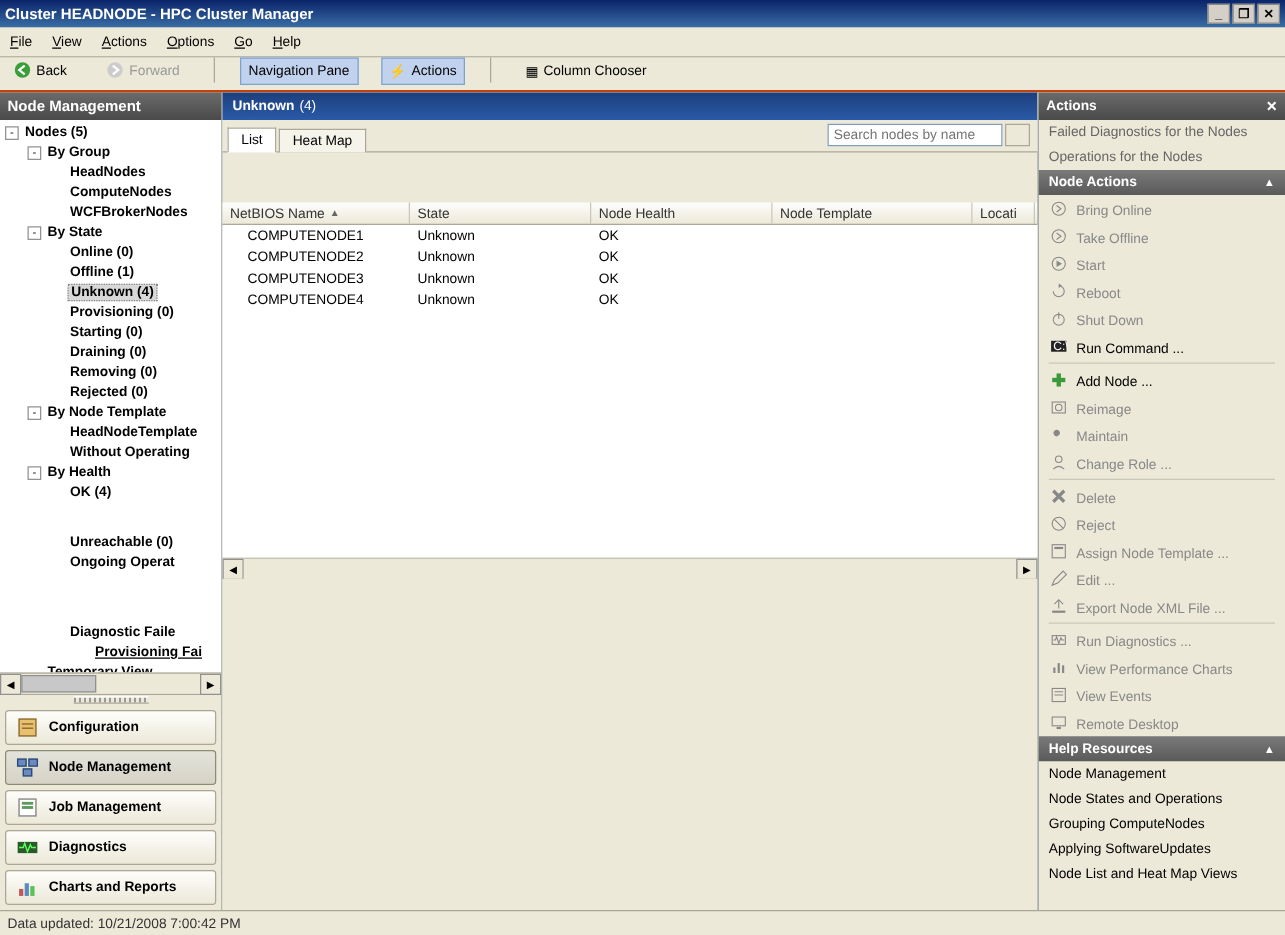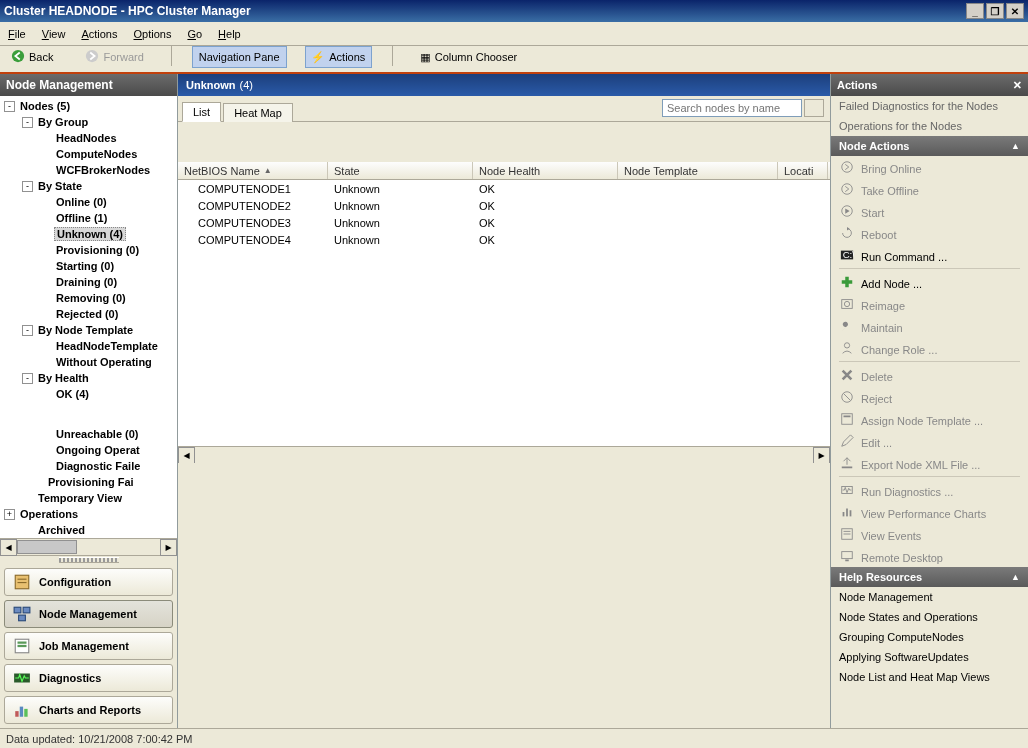--- a/index.html
+++ b/index.html
@@ -202,25 +202,25 @@
             <span class="label" style="font-weight:bold">OK (4)</span>
           </div>
           <div class="tree-node" style="padding-left: 40px; margin-top: 24px;">
             <span style="width:14px;display:inline-block"></span>
             <span class="label" style="font-weight:bold">Unreachable (0)</span>
           </div>
           <div class="tree-node" style="padding-left: 40px;">
             <span style="width:14px;display:inline-block"></span>
             <span class="label" style="font-weight:bold">Ongoing Operat</span>
           </div>
-          <div class="tree-node" style="padding-left: 40px;">
+          <div class="tree-node" style="padding-left: 40px; margin-top: 40px;">
             <span style="width:14px;display:inline-block"></span>
             <span class="label" style="font-weight:bold">Diagnostic Faile</span>
           </div>
-          <div class="tree-node" style="padding-left: 32px;">
+          <div class="tree-node" style="padding-left: 60px; text-decoration: underline;">
             <span style="width:14px;display:inline-block"></span>
             <span class="label" style="font-weight:bold">Provisioning Fai</span>
           </div>
           <div class="tree-node" style="padding-left: 22px;">
             <span style="width:14px;display:inline-block"></span>
             <span class="label" style="font-weight:bold">Temporary View</span>
           </div>
           <div class="tree-node" style="padding-left: 4px;">
             <span class="expander">+</span>
             <span class="label" style="font-weight:bold">Operations</span>
@@ -409,20 +409,29 @@
         </div>
         <div class="actitem">
           <span class="ic">
             <svg viewBox="0 0 16 16">
               <path d="M8 3 A5 5 0 1 1 3 8" fill="none" stroke="currentColor"></path>
               <path d="M8 1 L8 5 L11 3 Z" fill="currentColor"></path>
             </svg>
           </span>
           <span>Reboot</span>
         </div>
+        <div class="actitem">
+          <span class="ic">
+            <svg viewBox="0 0 16 16">
+              <circle cx="8" cy="9" r="5" fill="none" stroke="currentColor"></circle>
+              <line x1="8" y1="2" x2="8" y2="8" stroke="currentColor"></line>
+            </svg>
+          </span>
+          <span>Shut Down</span>
+        </div>
         <div class="actitem enabled">
           <span class="ic">
             <svg viewBox="0 0 16 16">
               <rect x="1" y="3" width="14" height="10" fill="#222"></rect>
               <text x="3" y="11" fill="#fff" font-size="8">C:\</text>
             </svg>
           </span>
           <span>Run Command ...</span>
         </div>
         <div class="acthr"></div>

